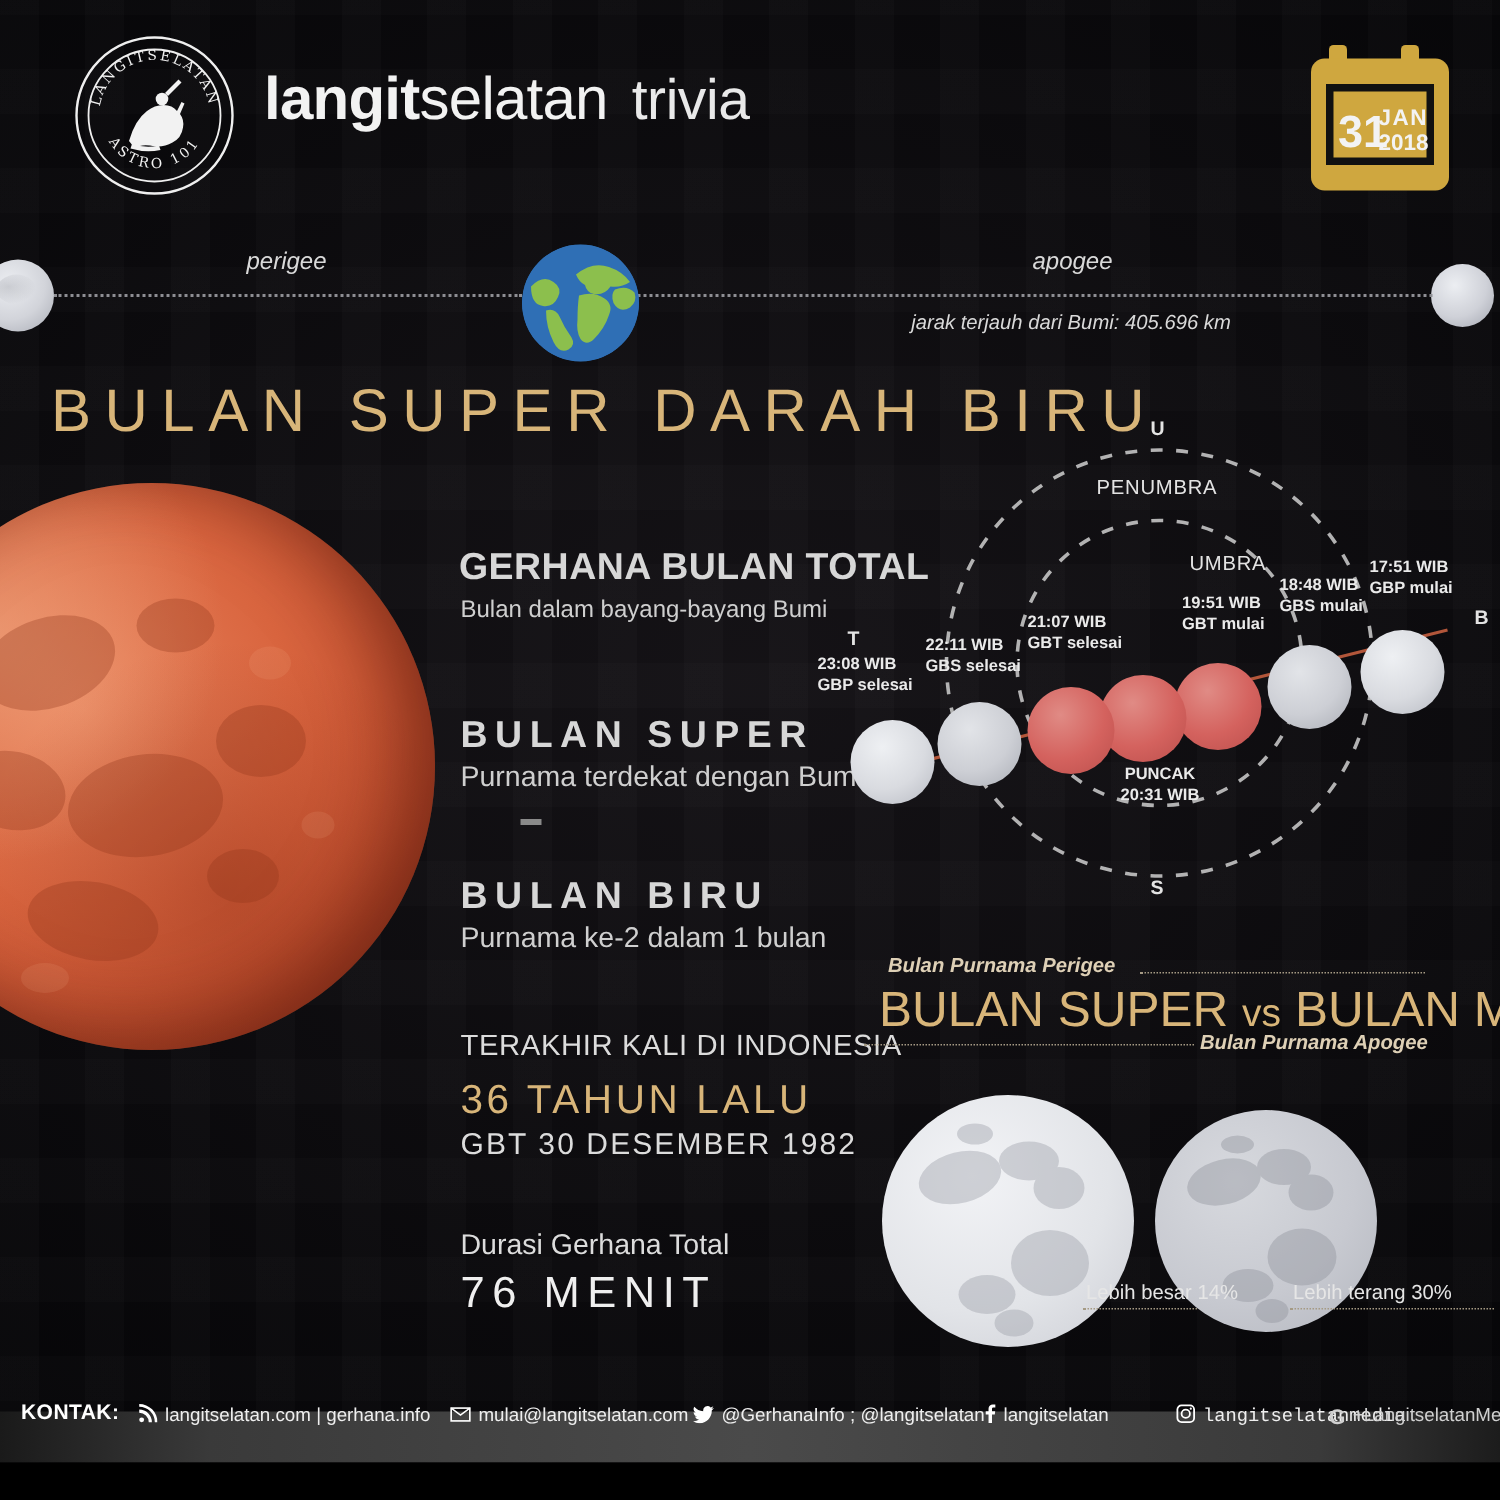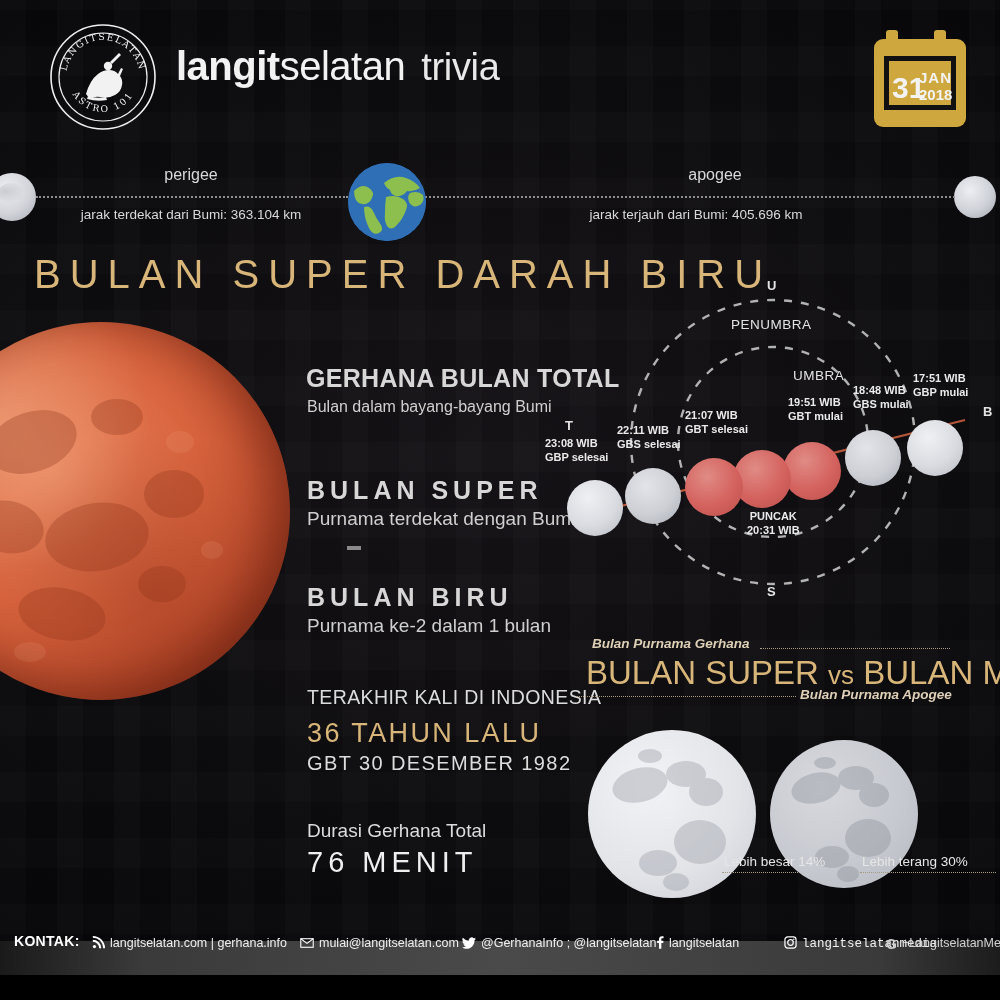--- a/index.html
+++ b/index.html
@@ -28,21 +28,21 @@
   
   #logo-mark{ left:48px; top:22px; width:110px; height:110px; }
   #brand{ left:176px; top:44px; white-space:nowrap; }
   #brand .b1{ font-size:40px; font-weight:bold; color:#f2f2f2; letter-spacing:-.5px;}
   #brand .b2{ font-size:40px; font-weight:300; color:#f2f2f2; letter-spacing:-.5px;}
   #brand .b3{ font-size:38px; font-weight:400; color:#e9e9e9; letter-spacing:-.3px; margin-left:16px;}
 
   #calendar-icon{ right:32px; top:30px; width:96px; height:100px; }
 
   
-  #dist-band{ left:0; top:150px; width:1000px; height:92px; }
+  #dist-band{ left:0; top:150px; width:1000px; height:92px;font-style:italic; }
   .dotline{ position:absolute; top:46px; height:0; border-top:2px dotted #8e8e93; }
   .moon-edge{ position:absolute; border-radius:50%; }
   .band-title{ position:absolute; font-size:16px; color:#d9d9d9; text-align:center; }
   .band-sub{ position:absolute; font-size:13.5px; color:#d9d9d9; text-align:center; }
 
   
   #main-title{ left:34px; top:252px; font-size:40px; letter-spacing:9px;
     color:#d8b579; font-weight:400; }
 
   
@@ -139,24 +139,23 @@
         <path d="M6 28 q8 -8 15 -3 q6 4 3 10 q-3 7 -10 6 q-8 -1 -8 -13z"></path>
         <path d="M16 44 q6 -2 9 4 q3 7 8 14 q3 5 -2 8 q-6 3 -10 -5 q-5 -10 -5 -21z"></path>
         <path d="M36 20 q11 -9 22 -5 q9 3 14 10 q-6 4 -13 3 q-4 6 -11 5 q-5 -1 -6 -6 q-4 -2 -6 -7z"></path>
         <path d="M38 34 q10 -3 17 2 q6 4 3 11 q-3 9 -10 16 q-5 5 -9 0 q-3 -5 -2 -13 q0 -9 1 -16z"></path>
         <path d="M62 30 q8 -3 13 2 q2 6 -3 10 q-7 4 -11 -3 q-2 -6 1 -9z"></path>
       </g>
     </svg>
   </div>
 
   <div class="band-title" style="left:96px; top:16px; width:190px;">perigee</div>
-  <div class="band-sub" style="left:56px; top:57px; width:270px;">jarak terdekat dari Bumi: 363.104 km</div>
 
   <div class="band-title" style="left:620px; top:16px; width:190px;">apogee</div>
-  <div class="band-sub" style="left:556px; top:57px; width:280px;">jarak terjauh dari Bumi: 405.696 km</div>
+  <div class="band-sub" style="left:574px; top:57px; width:280px;">jarak terjauh dari Bumi: 405.696 km</div>
 </div>
 
 <div class="lyr" id="main-title">BULAN SUPER DARAH BIRU</div>
 
 <div class="lyr" id="blood-moon" style="background:
        radial-gradient(circle at 22% 26%, rgba(255,214,176,.35) 0%, rgba(255,214,176,0) 38%),
        radial-gradient(circle at 63% 72%, rgba(140,45,22,.38) 0%, rgba(140,45,22,0) 46%),
        radial-gradient(circle at 38% 40%, #e8825b 0%, #d9653f 42%, #c4502f 72%, #a63c22 100%);
        box-shadow: inset -18px -10px 52px rgba(70,15,5,.55);">
   <svg viewBox="0 0 378 378" width="378" height="378" style="position:absolute;inset:0;opacity:.30">
@@ -255,21 +254,21 @@
     <span>GBP mulai</span>
   </div>
 
   <div class="tlabel" style="left:202px; top:238px; text-align:center;">
     <span>PUNCAK</span><br>
     <span>20:31 WIB</span>
   </div>
 </div>
 
 <div class="lyr" id="svm">
-  <div class="italic-note" style="position:absolute; left:32px; top:4px;">Bulan Purnama Gerhana</div>
+  <div class="italic-note" style="position:absolute; left:32px; top:4px;">Bulan Purnama Perigee</div>
   <div class="dashline" style="left:200px; top:16px; width:190px;"></div>
 
   <div style="position:absolute; left:26px; top:22px; font-size:33px; color:#d8b579; white-space:nowrap;">
     <span>BULAN SUPER</span>
     <span style="font-size:26px;">vs</span>
     <span>BULAN MINI</span>
   </div>
 
   <div class="dashline" style="left:16px; top:64px; width:220px;"></div>
   <div class="italic-note" style="position:absolute; left:240px; top:55px;">Bulan Purnama Apogee</div>

